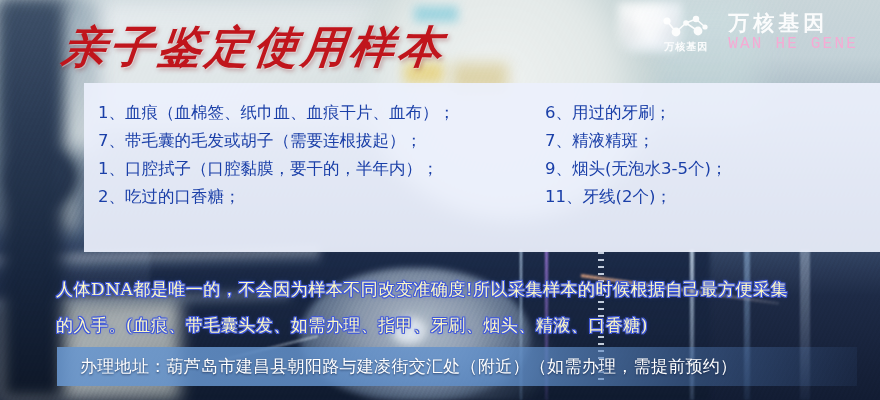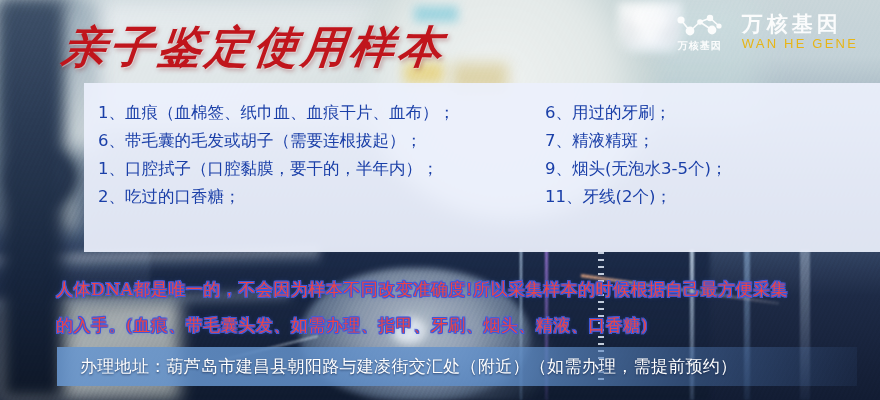--- a/index.html
+++ b/index.html
@@ -201,25 +201,25 @@
   }
   .logo-words { display: flex; flex-direction: column; gap: 3px; }
   .logo-cn {
     font-size: 21px;
     font-weight: 700;
     color: #ffffff;
     letter-spacing: 4px;
     line-height: 1;
   }
   .logo-en {
-    font-size: 13px;
-    color: #eab308;
+    font-size: 16px;
+    color: #f9a8d4;
     letter-spacing: 2.2px;
     line-height: 1;
-    font-family: Liberation Sans, sans-serif;
+    font-family: Liberation Mono, monospace;
   }
 
   
   .title {
     position: absolute;
     left: 62px; top: 18px;
     font-family: "Liberation Serif", "DejaVu Serif", serif;
     font-size: 44px;
     font-weight: 700;
     font-style: italic;
@@ -255,21 +255,21 @@
   
   .midtext {
     position: absolute;
     left: 56px; top: 274px;
     width: 790px;
   }
   .midtext p {
     margin: 0 0 6px 0;
     font-size: 17px;
     line-height: 30px;
-    color: #ef4444;
+    color: #fef9c3;
     font-family: "DejaVu Serif", "Liberation Serif", serif;
     letter-spacing: .5px;
     text-shadow:
       -1px 0 #3f57d8, 1px 0 #3f57d8, 0 -1px #3f57d8, 0 1px #3f57d8,
       -1px -1px #4a62de, 1px 1px #4a62de, 1px -1px #4a62de, -1px 1px #4a62de,
       0 0 4px rgba(70,95,220,.8);
     white-space: nowrap;
   }
 
   
@@ -357,21 +357,21 @@
     </div>
     <div class="logo-words">
       <span class="logo-cn">万核基因</span>
       <span class="logo-en">WAN HE GENE</span>
     </div>
   </div>
 
   <div class="panel">
     <div class="panel-col panel-col-left">
       <div class="sample-item">1、血痕（血棉签、纸巾血、血痕干片、血布）；</div>
-      <div class="sample-item">6、带毛囊的毛发或胡子（需要连根拔起）；</div>
+      <div class="sample-item">7、带毛囊的毛发或胡子（需要连根拔起）；</div>
       <div class="sample-item">1、口腔拭子（口腔黏膜，要干的，半年内）；</div>
       <div class="sample-item">2、吃过的口香糖；</div>
     </div>
     <div class="panel-col panel-col-right">
       <div class="sample-item">6、用过的牙刷；</div>
       <div class="sample-item">7、精液精斑；</div>
       <div class="sample-item">9、烟头(无泡水3-5个)；</div>
       <div class="sample-item">11、牙线(2个)；</div>
     </div>
   </div>

